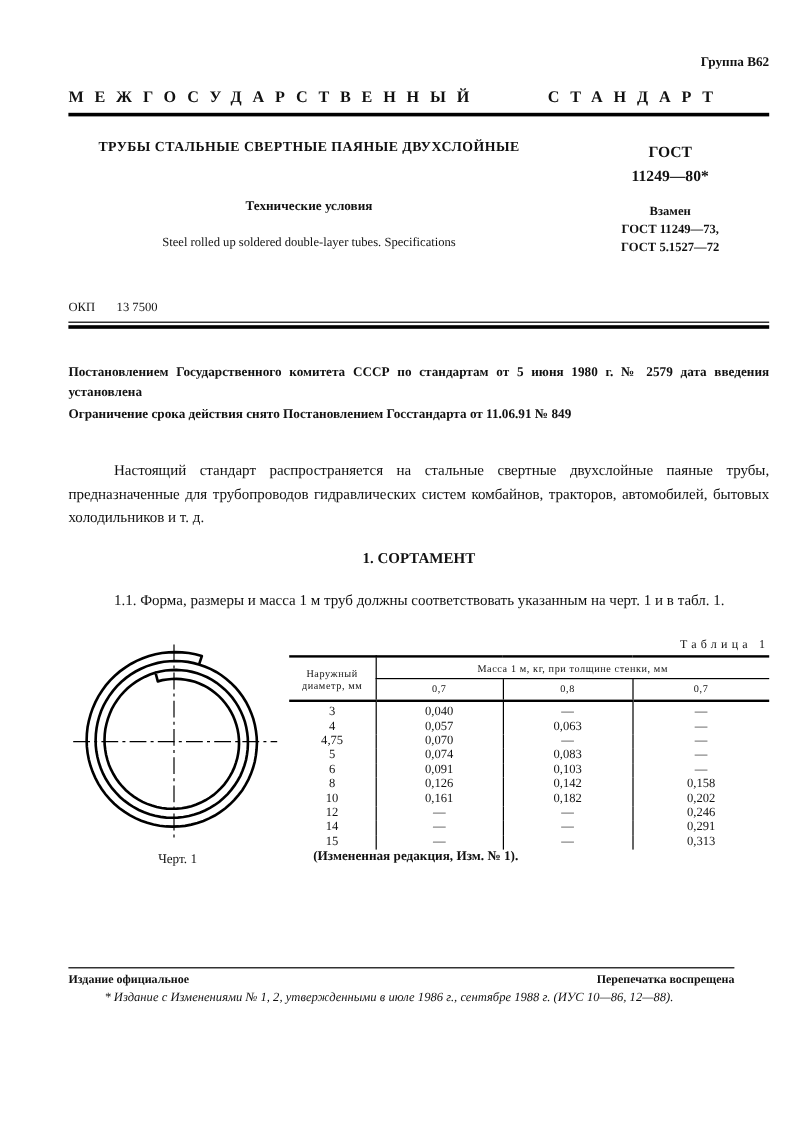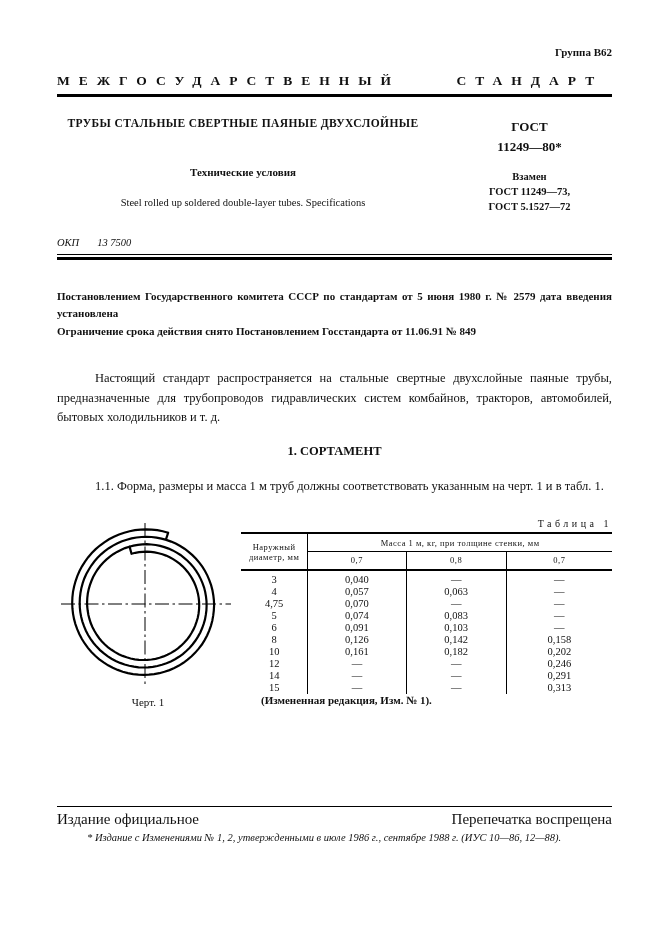--- a/index.html
+++ b/index.html
@@ -4,21 +4,21 @@
 <style>
   * { box-sizing: border-box; margin: 0; padding: 0; }
   html, body { background: #ffffff; }
   body {
     width: 661px; height: 936px;
     position: relative;
     font-family: "Liberation Serif", "DejaVu Serif", serif;
     color: #111;
     overflow: hidden;
   }
-  .page { padding: 46px 49px 0 57px; }
+  .page { padding: 46px 20px 0 57px; }
 
   
   .group-label {
     text-align: right;
     font-weight: bold;
     font-size: 11px;
   }
   .std-type {
     margin-top: 15px;
     font-weight: bold;
@@ -32,21 +32,21 @@
   
   .title-block { display: flex; padding: 20px 0 10px 0; }
   .title-left { flex: 1 1 auto; text-align: center; padding-right: 18px; }
   .doc-title { font-weight: bold; font-size: 11.5px; letter-spacing: 0.4px; }
   .doc-subtitle { font-weight: bold; font-size: 11px; margin-top: 37px; }
   .doc-title-en { font-size: 10.5px; margin-top: 19px; }
   .title-right { width: 165px; text-align: center; }
   .gost-code { font-weight: bold; font-size: 13px; line-height: 1.5; }
   .replaces { font-weight: bold; font-size: 10.5px; line-height: 1.45; margin-top: 13px; }
 
-  .okp-line { font-size: 10.5px; margin-top: 12px; font-style: italic; }
+  .okp-line { font-size: 10.5px; margin-top: 26px; }
   .okp-line .okp-num { margin-left: 18px; }
   .rule-double-thin  { border: none; border-top: 1px solid #000; margin-top: 6px; }
   .rule-double-thick { border: none; border-top: 3px solid #000; margin-top: 2px; }
 
   
   .decree { margin-top: 28px; font-weight: bold; font-size: 11px; line-height: 1.55; text-align: justify; }
   .decree-date { font-weight: bold; font-size: 11px; text-align: right; text-decoration: underline; margin-top: 2px; }
   .decree-limit { margin-top: 3px; font-weight: bold; font-size: 11px; }
 
   
@@ -71,21 +71,21 @@
   table.t1 .h-sub  { padding: 3px 4px 4px 4px; border-bottom: 2px solid #000; }
   table.t1 th.vline, table.t1 td:nth-child(n+2) { border-left: 1.5px solid #000; }
   table.t1 td { font-size: 10.5px; text-align: center; line-height: 1.14; padding: 0 4px; }
   table.t1 tbody tr:first-child td { padding-top: 3px; }
   .amendment { padding-left: 20px; font-weight: bold; font-size: 11px; }
 
   
   .footer { position: absolute; left: 57px; right: 49px; top: 806px; }
   .footer-rule { border: none; border-top: 1.5px solid #000; }
   .footer-row { display: flex; justify-content: space-between; margin-top: 4px; }
-  .footer-row span { font-weight: normal; font-size: 15px; }
+  .footer-row span { font-weight: bold; font-size: 10px; }
   .footer-note { font-style: italic; font-size: 10.5px; margin-top: 4px; text-indent: 30px; }
 </style>
 </head>
 <body>
 
 <div class="page">
 
   <div class="group-label">Группа В62</div>
   <div class="std-type">МЕЖГОСУДАРСТВЕННЫЙ СТАНДАРТ</div>
   <hr class="rule-thick">

